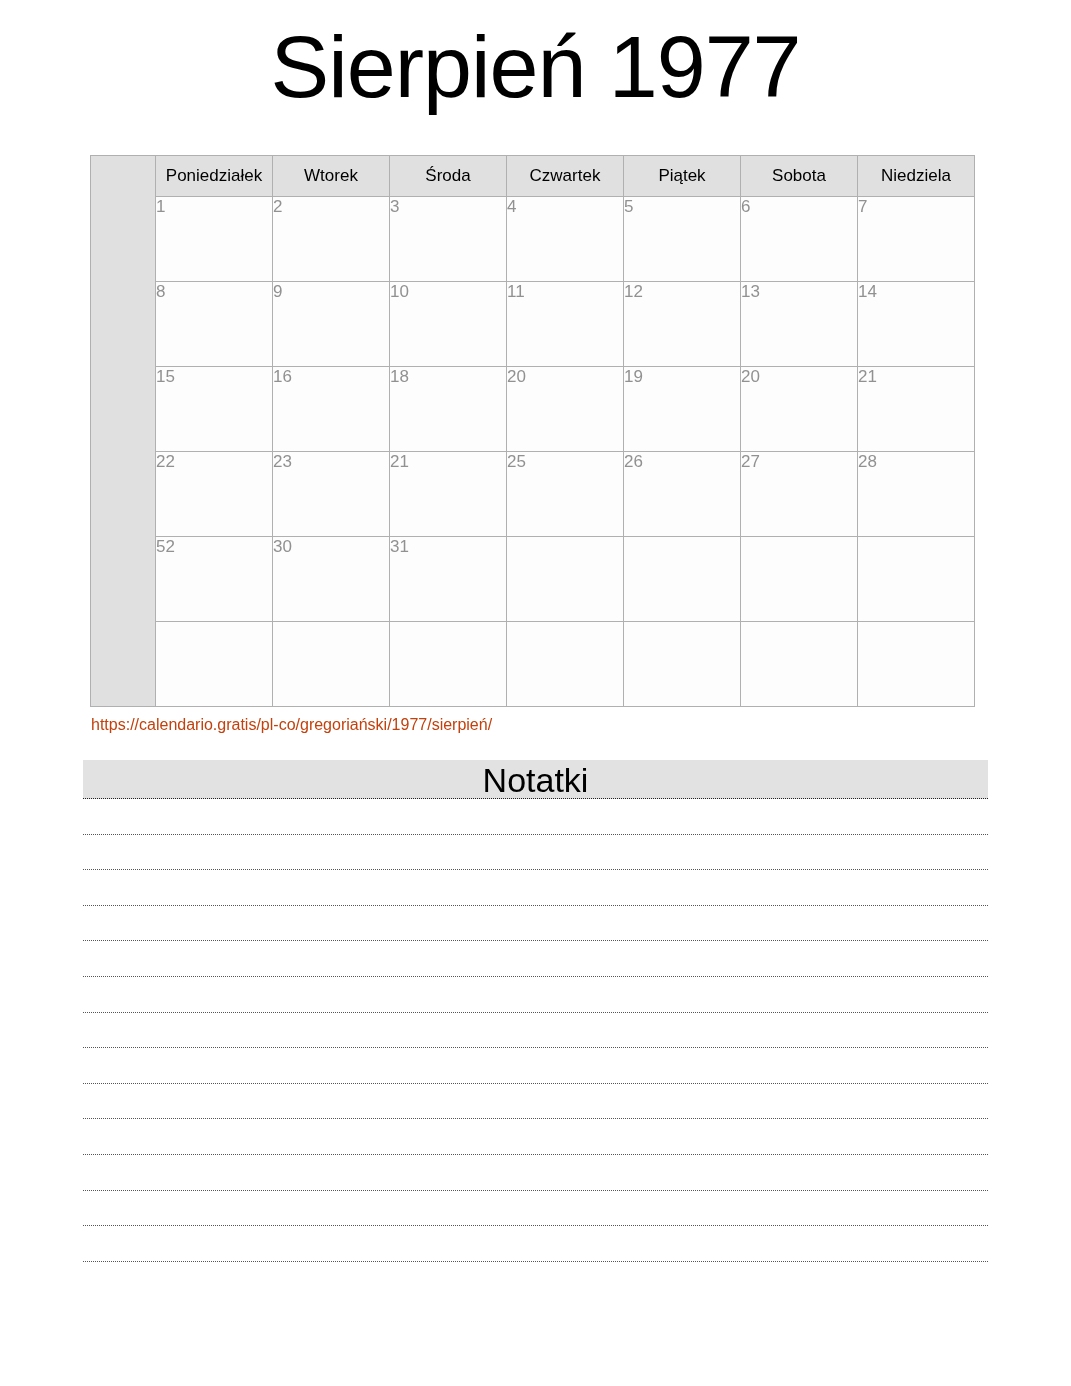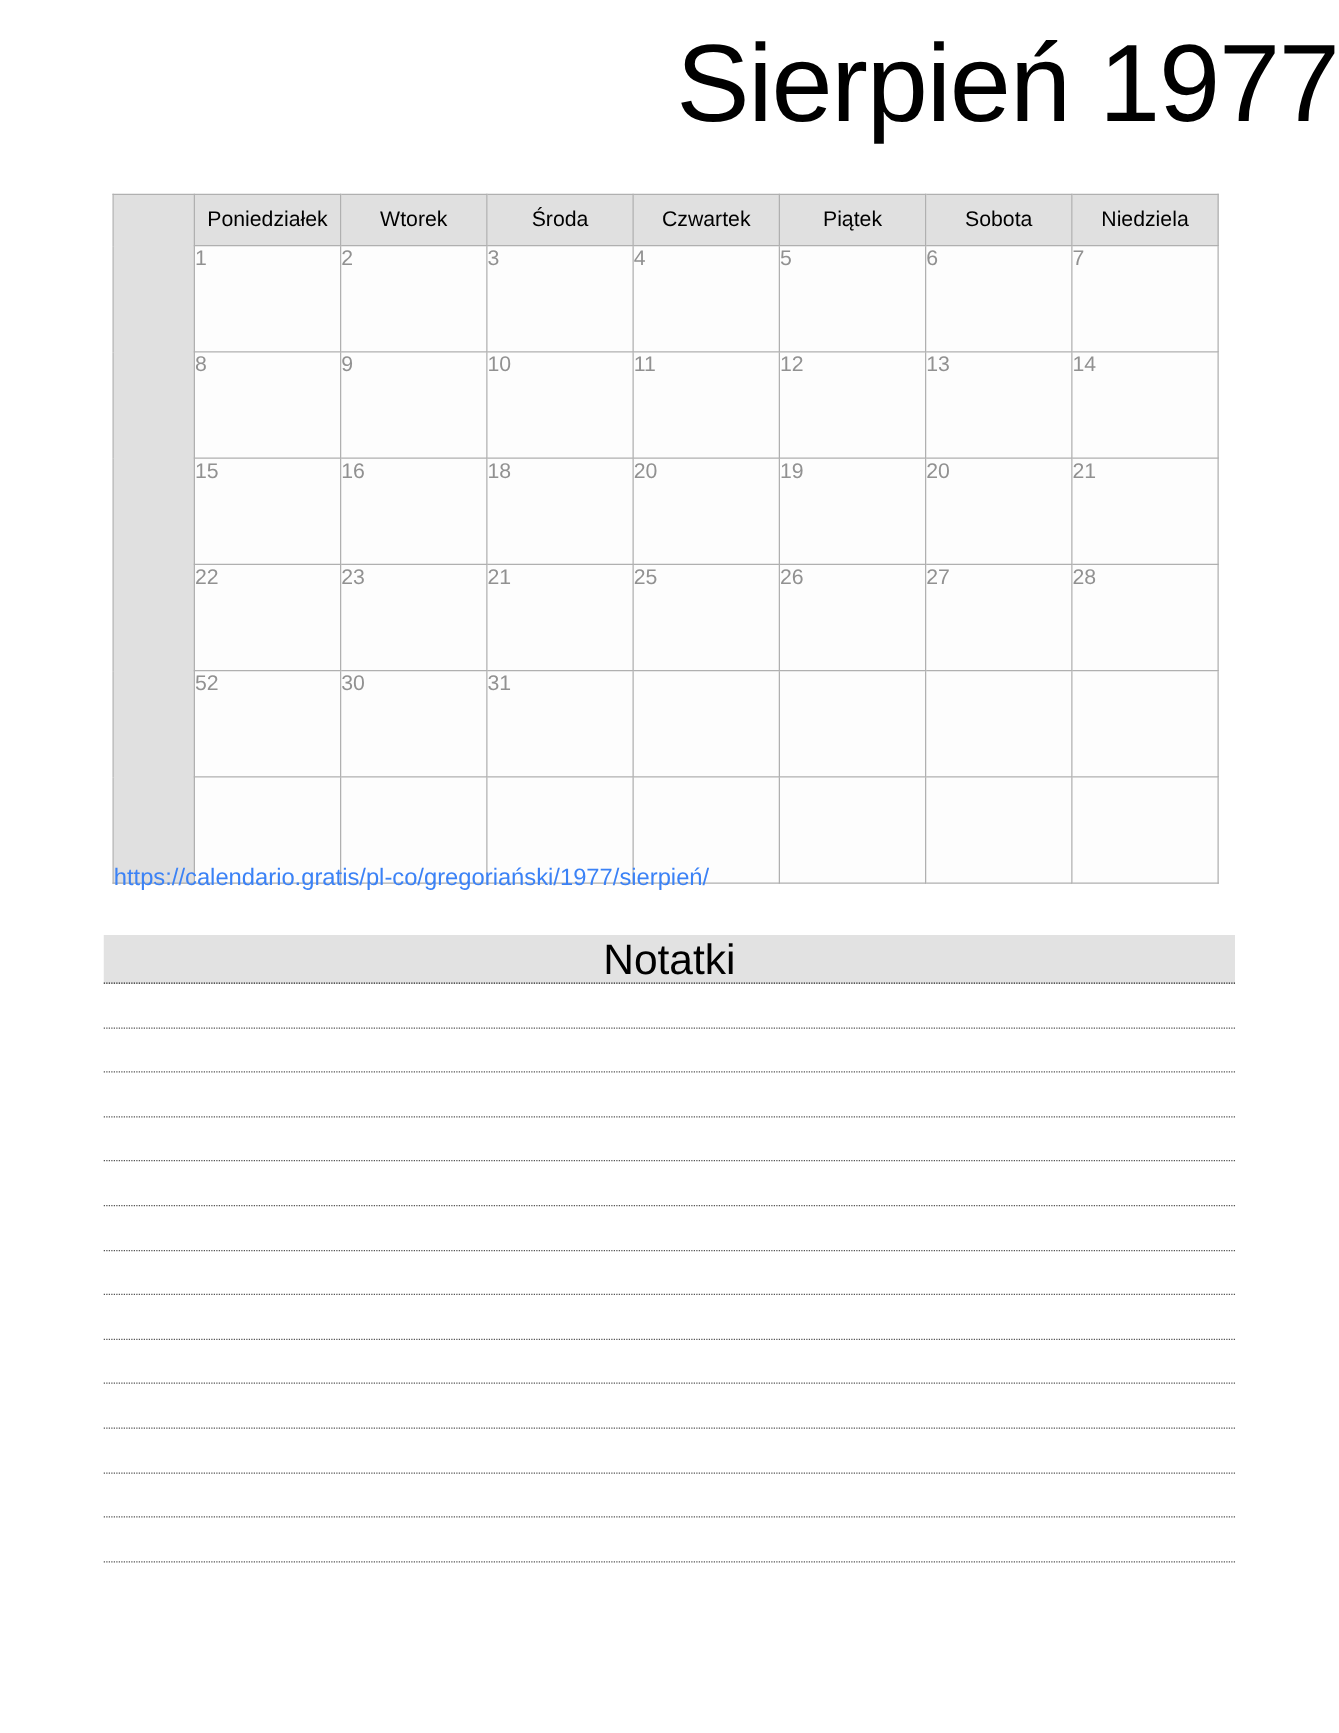--- a/index.html
+++ b/index.html
@@ -9,21 +9,21 @@
     background: #ffffff;
     font-family: "Liberation Sans", sans-serif;
     position: relative;
     overflow: hidden;
   }
   .page-title {
     position: absolute;
     top: 16px;
     left: 0;
     width: 100%;
-    text-align: right;
+    text-align: center;
     font-size: 88px;
     font-weight: 400;
     letter-spacing: -1px;
     color: #000000;
     margin: 0;
     line-height: 1.15;
   }
   .cal-table {
     position: absolute;
     left: 90px;
@@ -55,38 +55,39 @@
     background: #fdfdfd;
     vertical-align: top;
     text-align: left;
     padding: 2px 0 0 5px;
     font-size: 17px;
     color: #919191;
   }
   .source-url {
     position: absolute;
     left: 91px;
-    top: 692px;
-    font-size: 19px;
-    color: #3b82f6;
+    top: 716px;
+    font-size: 16px;
+    color: #c2410c;
   }
   .notes {
     position: absolute;
     left: 83px;
     top: 748px;
     width: 905px;
   }
   .notes-header {
     height: 38px;
     background: #e2e2e2;
     border-bottom: 1px dotted #222222;
     text-align: center;
     font-size: 34px;
     color: #000000;
     line-height: 40px;
+    margin-top: 12px;
   }
   .note-line {
     height: 34.6px;
     border-bottom: 1px dotted #555555;
   }
 </style>
 </head>
 <body>
 
 <h1 class="page-title">Sierpień 1977</h1>

